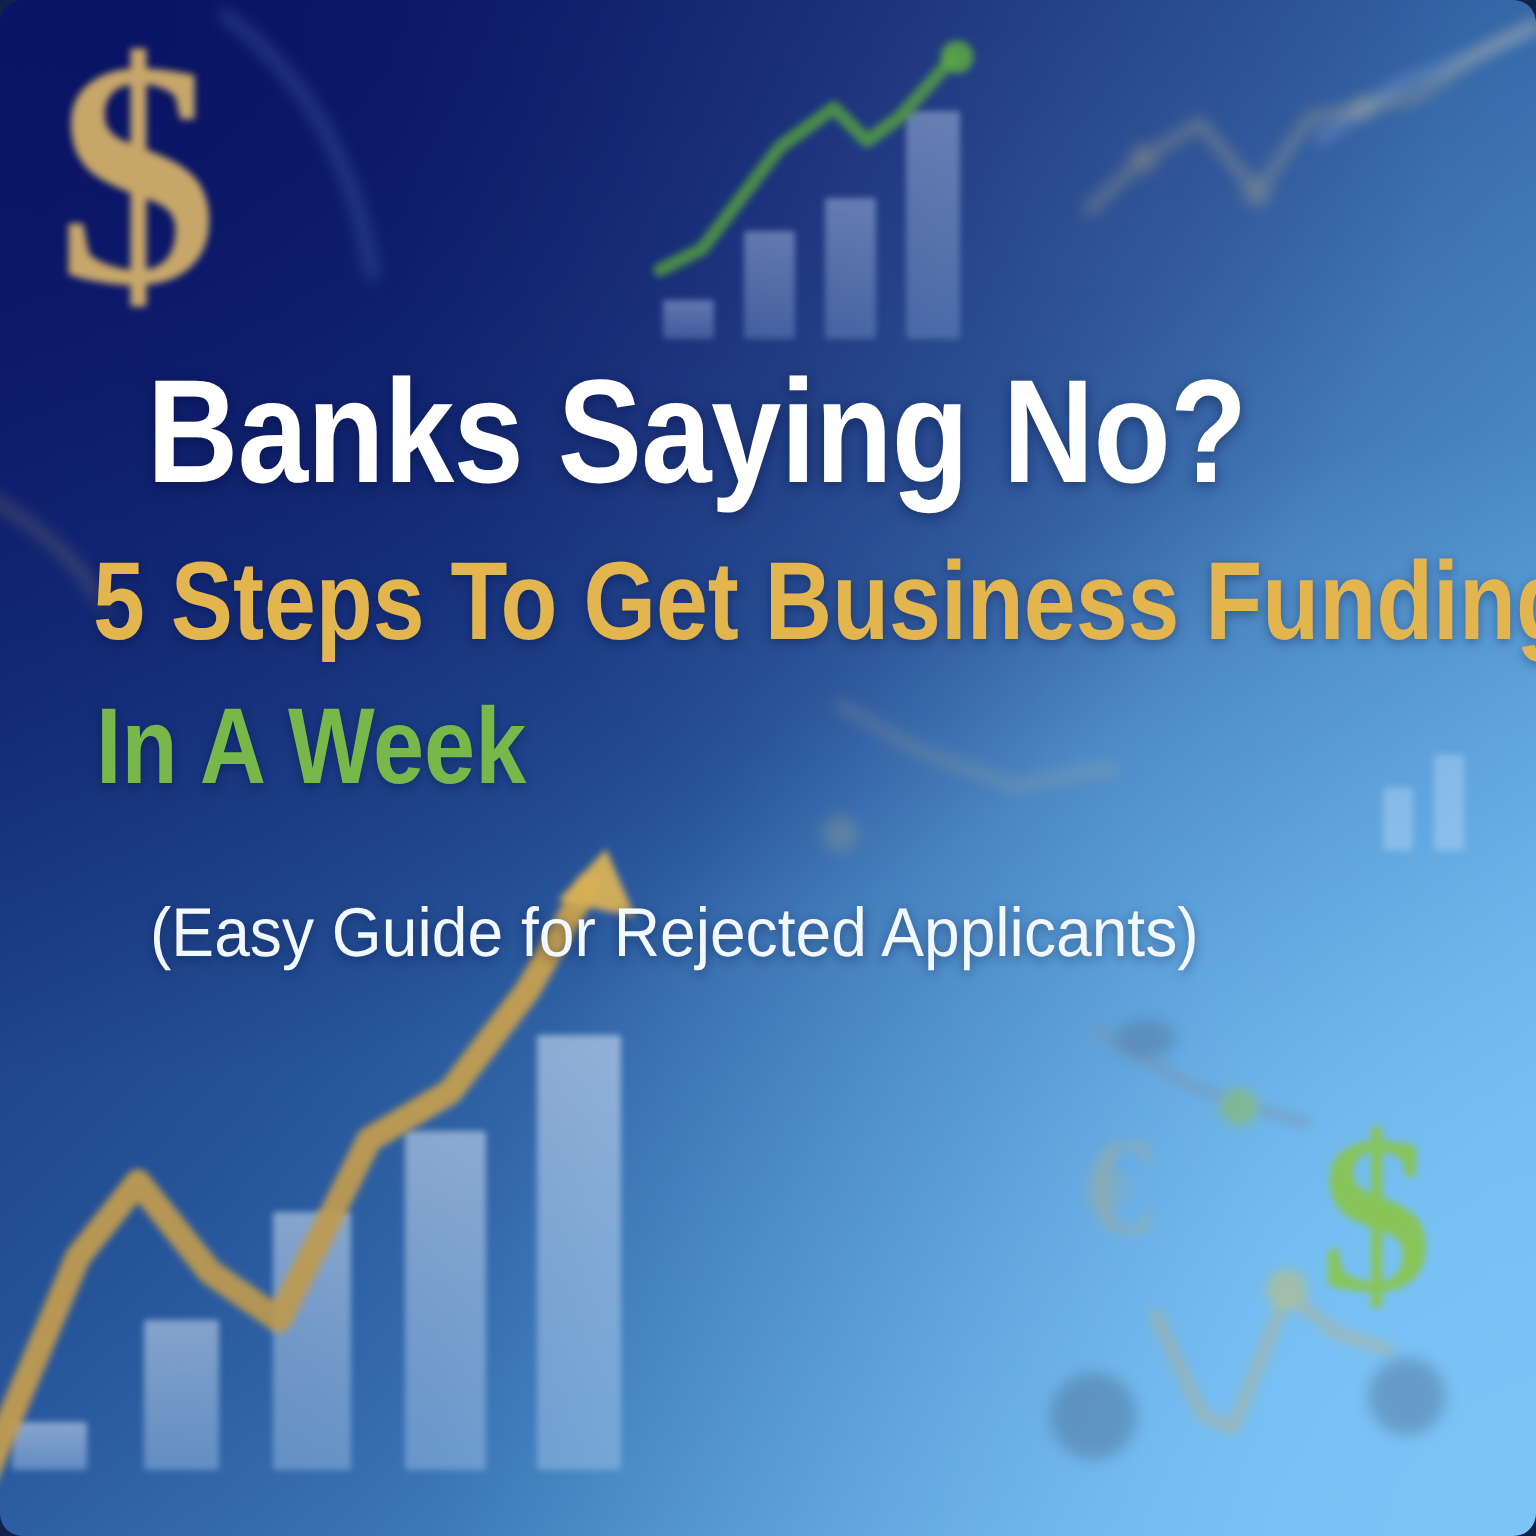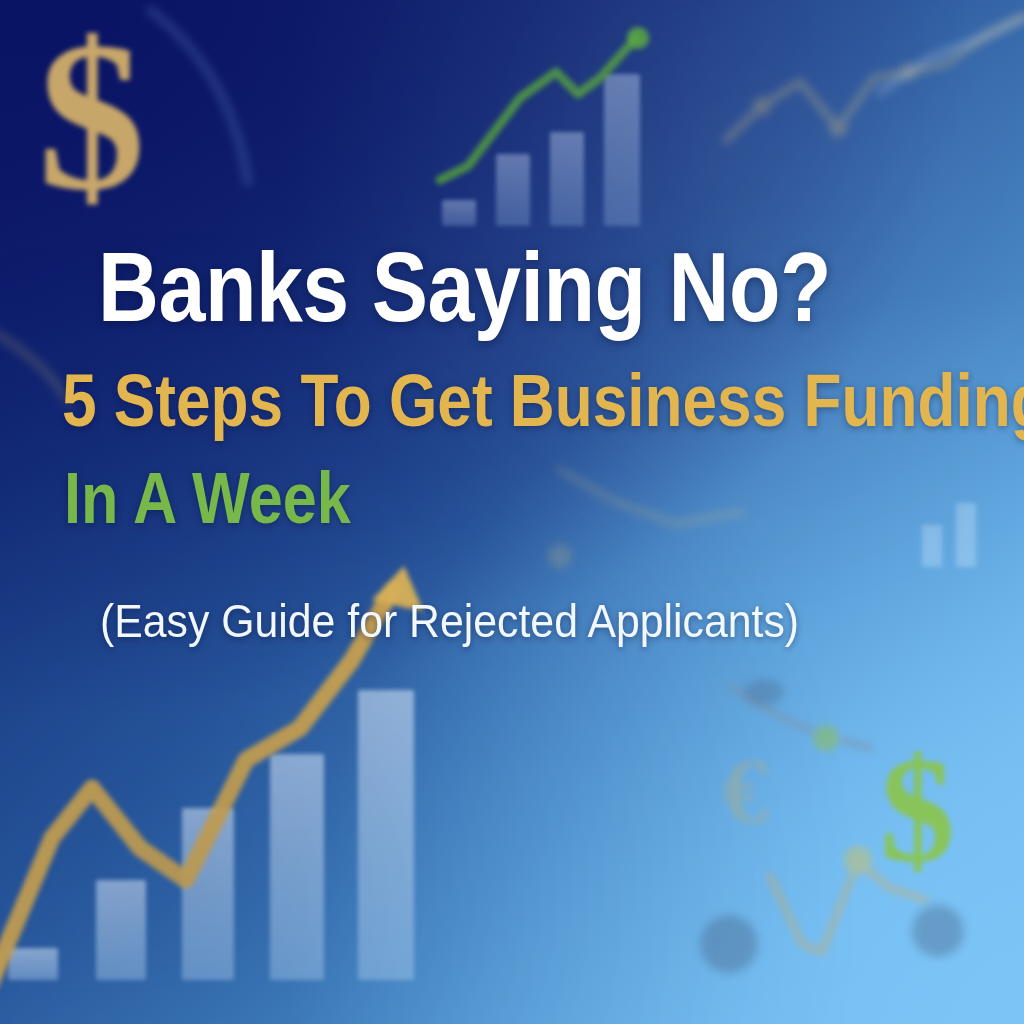--- a/index.html
+++ b/index.html
@@ -9,20 +9,21 @@
   #poster{
     position:relative;
     width:1024px;
     height:1024px;
     overflow:hidden;
     font-family:"Liberation Sans", sans-serif;
     background:
       radial-gradient(ellipse 140% 110% at 8% 2%, #0a1464 0%, rgba(10,20,100,0) 62%),
       radial-gradient(ellipse 120% 120% at 100% 100%, #7cc4f6 0%, rgba(124,196,246,0) 60%),
       linear-gradient(135deg, #0b1565 0%, #18357f 22%, #2b5a9f 45%, #4a8cc9 68%, #6bb6ee 86%, #79c3f7 100%);
+    border-radius: 15px;
   }
 
   
   .art{position:absolute;inset:0;pointer-events:none;}
 
   .sym{
     position:absolute;
     font-weight:700;
     line-height:1;
     user-select:none;

